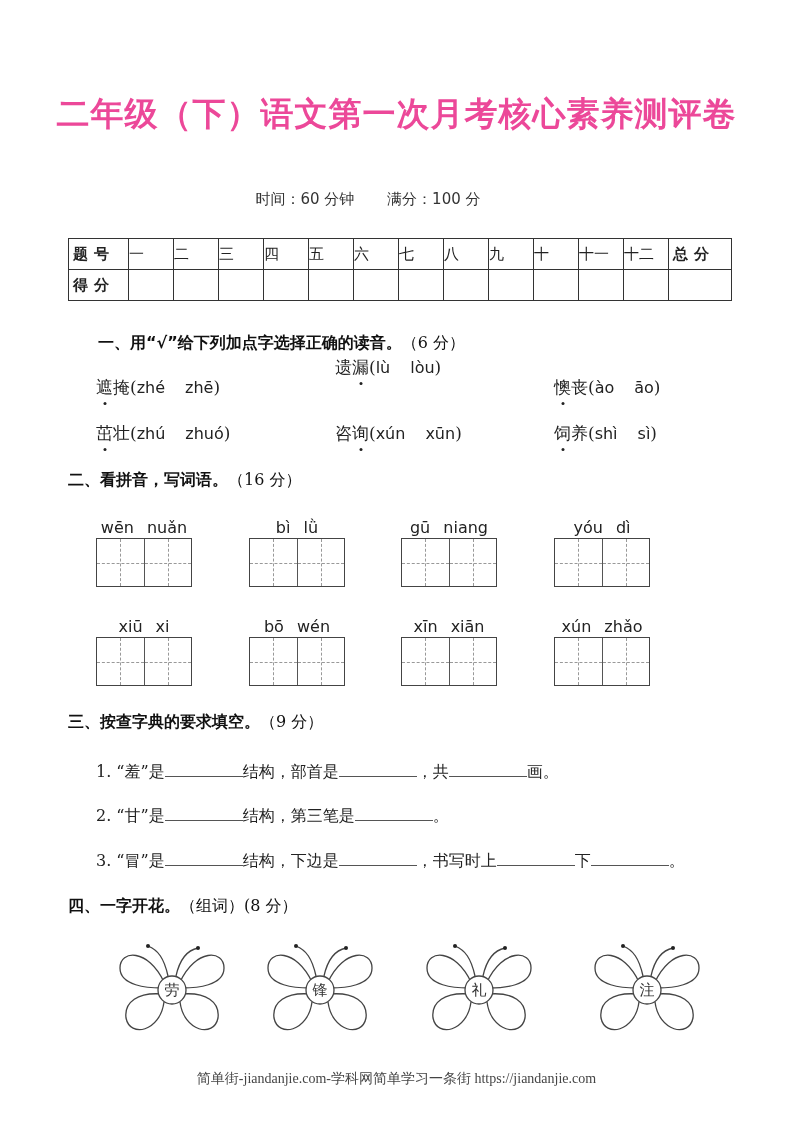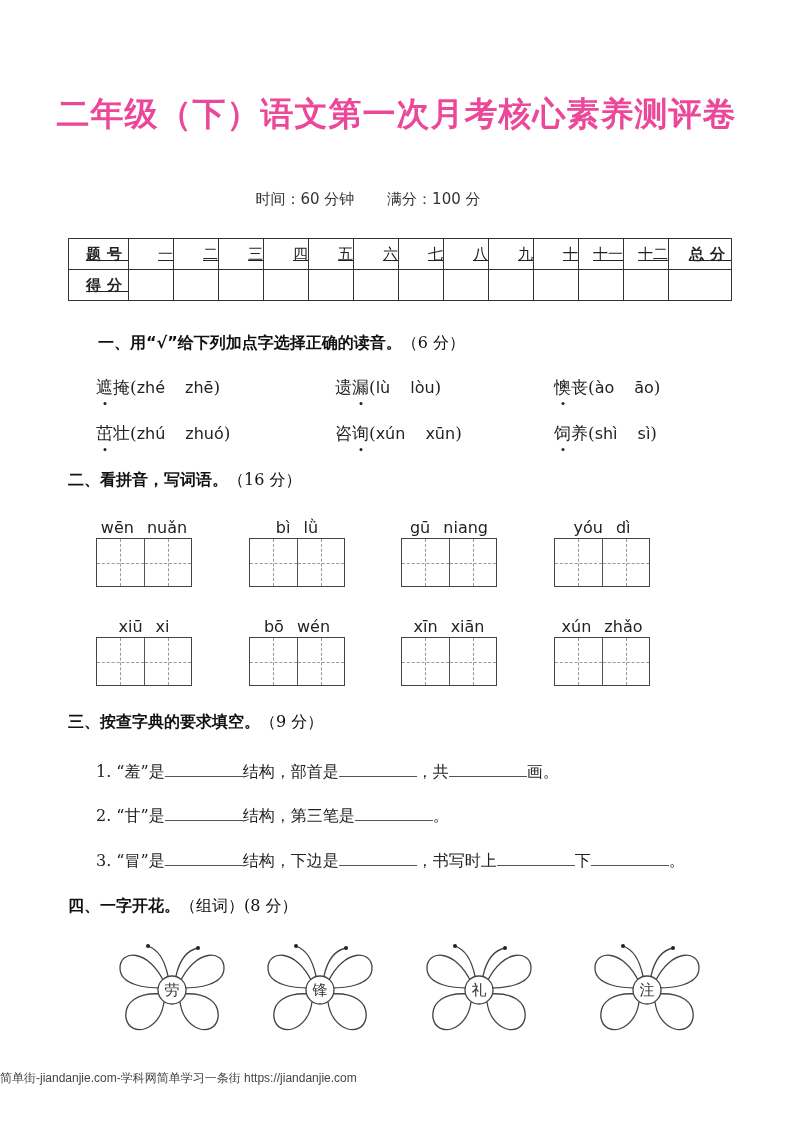--- a/index.html
+++ b/index.html
@@ -6,21 +6,21 @@
   body { width: 793px; height: 1122px; position: relative; overflow: hidden; color: #1a1a1a;
          font-family: "DejaVu Sans", sans-serif; }
   .abs { position: absolute; }
   .title { left: 0; width: 793px; top: 92px; text-align: center; font-size: 33px; font-weight: bold;
            letter-spacing: 1px; color: #ec4899; font-family: "DejaVu Sans", sans-serif; }
   .meta { left: 0; width: 736px; top: 190px; text-align: center; font-size: 15px; color: #333;
           font-family: "DejaVu Sans", sans-serif; }
   .meta span { margin: 0 14px; }
   table.score { position: absolute; left: 68px; top: 238px; border-collapse: collapse;
                 font-family: "DejaVu Sans", sans-serif; }
-  table.score td { border: 1.3px solid #333; height: 30px; text-align: right; font-size: 15px; padding: 0; color: #222; text-decoration: underline; }
+  table.score td { border: 1.3px solid #333; height: 30px; text-align: left; font-size: 15px; padding: 0; color: #222; }
   table.score td.hdr { width: 55px; font-weight: bold; letter-spacing: 6px; padding-left: 4px; }
   table.score td.c { width: 44px; }
   table.score td.tot { width: 58px; font-weight: bold; letter-spacing: 6px; padding-left: 4px; }
   .sec { font-size: 16px; font-weight: bold; color: #111; font-family: "DejaVu Sans", sans-serif; }
   .sec .pts { font-weight: normal; font-family: "DejaVu Serif", serif; }
   .pin { font-size: 17px; font-family: "DejaVu Serif", serif; color: #222; }
   .pin .py { font-family: "DejaVu Sans", sans-serif; font-size: 16px; }
   .pin .opt { display: inline-block; }
   .pin .opt + .opt { margin-left: 20px; }
   .dotc { position: relative; display: inline-block; }
@@ -31,22 +31,22 @@
                    font-family: "DejaVu Sans", sans-serif; word-spacing: 8px; }
   .tian { display: flex; border: 1.5px solid #444; height: 47px; }
   .tian .cell { flex: 1; position: relative; }
   .tian .cell + .cell { border-left: 1.3px solid #555; }
   .tian .cell::before { content: ""; position: absolute; left: 50%; top: 0; bottom: 0;
                         border-left: 1px dashed #999; }
   .tian .cell::after { content: ""; position: absolute; top: 50%; left: 0; right: 0;
                        border-top: 1px dashed #999; }
   .fill { font-size: 16px; font-family: "DejaVu Serif", serif; color: #222; }
   .blank { display: inline-block; width: 78px; border-bottom: 1px solid #555; height: 16px; vertical-align: baseline; }
-  .footer { left: 0; width: 793px; top: 1070px; font-size: 12px; color: #444;
-            font-family: Liberation Sans, sans-serif; }
+  .footer { left: 0; width: 793px; top: 1070px; text-align: center; font-size: 14px; color: #444;
+            font-family: Liberation Serif, serif; }
   .flower { position: absolute; width: 108px; height: 96px; }
   .flower .ch { position: absolute; left: 40px; top: 34px; width: 28px; height: 28px; text-align: center;
                 line-height: 28px; font-size: 15px; font-family: "DejaVu Serif", serif; color: #333; }
 </style>
 </head>
 <body>
 
 <div class="abs title">二年级（下）语文第一次月考核心素养测评卷</div>
 <div class="abs meta">
   <span>时间：60 分钟</span>
@@ -89,21 +89,21 @@
   </tr>
 </tbody>
   </table>
 
 <div class="abs sec" style="left:68px; top:333px;margin-left:30px;">
   <span>一、用“√”给下列加点字选择正确的读音。</span><span class="pts">（6 分）</span>
 </div>
 
 <div id="s1items">
     <div class="abs pin" style="left: 96px; top: 376px;"><span><span></span><span class="dotc">遮</span><span>掩</span></span>(<span class="py opt">zhé</span><span class="py opt">zhē</span>)</div>
-    <div class="abs pin" style="left: 335px; top: 376px;"><span><span>遗</span><span class="dotc">漏</span><span></span></span>(<span class="py opt">lù</span><span class="py opt">lòu</span>)</div>
+    <div class="abs pin" style="left: 335px; top: 356px;"><span><span>遗</span><span class="dotc">漏</span><span></span></span>(<span class="py opt">lù</span><span class="py opt">lòu</span>)</div>
     <div class="abs pin" style="left: 554px; top: 376px;"><span><span></span><span class="dotc">懊</span><span>丧</span></span>(<span class="py opt">ào</span><span class="py opt">āo</span>)</div>
     <div class="abs pin" style="left: 96px; top: 422px;"><span><span></span><span class="dotc">茁</span><span>壮</span></span>(<span class="py opt">zhú</span><span class="py opt">zhuó</span>)</div>
     <div class="abs pin" style="left: 335px; top: 422px;"><span><span>咨</span><span class="dotc">询</span><span></span></span>(<span class="py opt">xún</span><span class="py opt">xūn</span>)</div>
     <div class="abs pin" style="left: 554px; top: 422px;"><span><span></span><span class="dotc">饲</span><span>养</span></span>(<span class="py opt">shì</span><span class="py opt">sì</span>)</div>
   </div>
 
 <div class="abs sec" style="left:68px; top:470px;">
   <span>二、看拼音，写词语。</span><span class="pts">（16 分）</span>
 </div>
 

